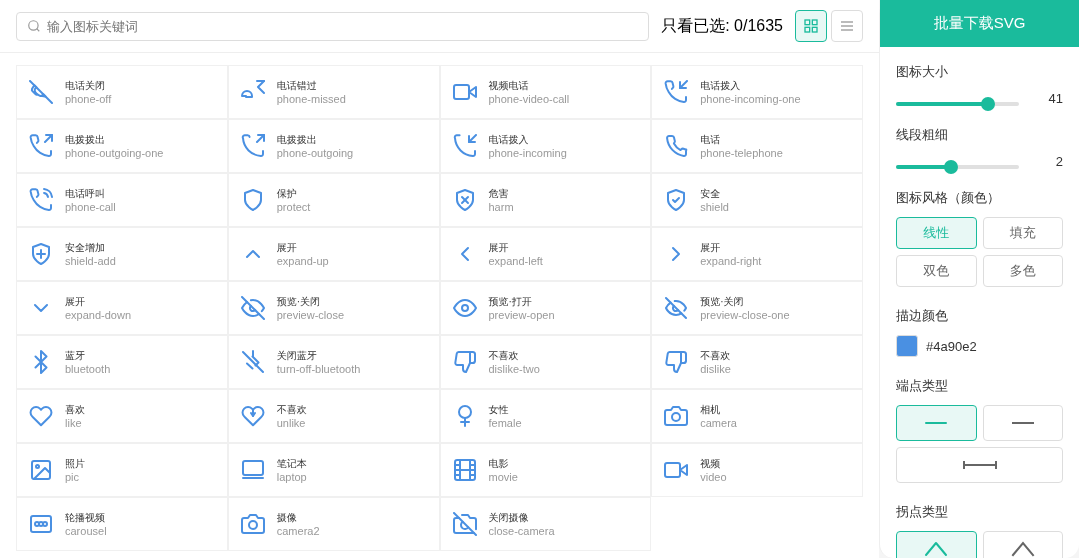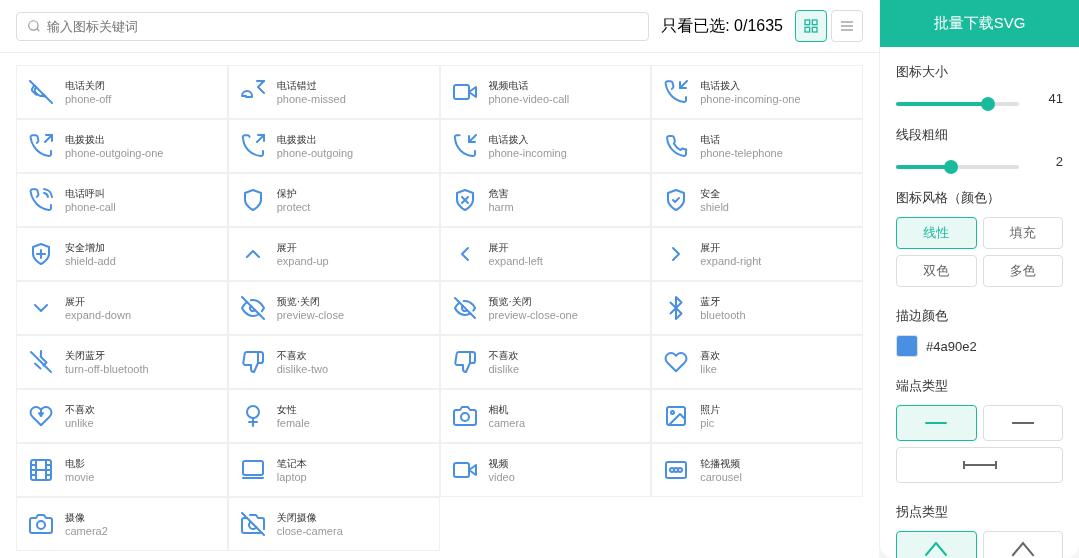--- a/index.html
+++ b/index.html
@@ -312,20 +312,33 @@
     </div>
     <div class="icon-info">
       <span class="icon-name-zh">预览·关闭</span>
       <span class="icon-name-en">preview-close</span>
     </div>
 
   </div>
         <div class="icon-cell">
     <div class="icon-img">
       <svg viewBox="0 0 24 24">
+              <path d="M1 12s4-8 11-8 11 8 11 8-4 8-11 8-11-8-11-8z"></path>
+              <circle cx="12" cy="12" r="3"></circle>
+            </svg>
+    </div>
+    <div class="icon-info">
+      <span class="icon-name-zh">预览·打开</span>
+      <span class="icon-name-en">preview-open</span>
+    </div>
+
+  </div>
+        <div class="icon-cell">
+    <div class="icon-img">
+      <svg viewBox="0 0 24 24">
               <path d="M9.88 9.88a3 3 0 1 0 4.24 4.24"></path>
               <path d="M10.73 5.08A10.43 10.43 0 0 1 12 5c7 0 10 7 10 7a13.16 13.16 0 0 1-1.67 2.68"></path>
               <path d="M6.61 6.61A13.526 13.526 0 0 0 2 12s3 7 10 7a9.74 9.74 0 0 0 5.39-1.61"></path>
               <line x1="2" y1="2" x2="22" y2="22"></line>
             </svg>
     </div>
     <div class="icon-info">
       <span class="icon-name-zh">预览·关闭</span>
       <span class="icon-name-en">preview-close-one</span>
     </div>
@@ -437,20 +450,33 @@
     <div class="icon-img">
       <svg viewBox="0 0 24 24">
               <rect x="3" y="3" width="18" height="18" rx="2"></rect>
               <circle cx="8.5" cy="8.5" r="1.5"></circle>
               <polyline points="21 15 16 10 5 21"></polyline>
             </svg>
     </div>
     <div class="icon-info">
       <span class="icon-name-zh">照片</span>
       <span class="icon-name-en">pic</span>
+    </div>
+
+  </div>
+        <div class="icon-cell">
+    <div class="icon-img">
+      <svg viewBox="0 0 24 24">
+              <rect x="2" y="3" width="20" height="14" rx="2"></rect>
+              <line x1="2" y1="20" x2="22" y2="20"></line>
+            </svg>
+    </div>
+    <div class="icon-info">
+      <span class="icon-name-zh">笔记本</span>
+      <span class="icon-name-en">laptop</span>
     </div>
 
   </div>
         <div class="icon-cell">
     <div class="icon-img">
       <svg viewBox="0 0 24 24">
               <rect x="2" y="2" width="20" height="20" rx="2.18" ry="2.18"></rect>
               <line x1="7" y1="2" x2="7" y2="22"></line>
               <line x1="17" y1="2" x2="17" y2="22"></line>
               <line x1="2" y1="12" x2="22" y2="12"></line>
@@ -462,33 +488,20 @@
     </div>
     <div class="icon-info">
       <span class="icon-name-zh">电影</span>
       <span class="icon-name-en">movie</span>
     </div>
 
   </div>
         <div class="icon-cell">
     <div class="icon-img">
       <svg viewBox="0 0 24 24">
-              <rect x="2" y="3" width="20" height="14" rx="2"></rect>
-              <line x1="2" y1="20" x2="22" y2="20"></line>
-            </svg>
-    </div>
-    <div class="icon-info">
-      <span class="icon-name-zh">笔记本</span>
-      <span class="icon-name-en">laptop</span>
-    </div>
-
-  </div>
-        <div class="icon-cell">
-    <div class="icon-img">
-      <svg viewBox="0 0 24 24">
               <polygon points="23 7 16 12 23 17 23 7"></polygon>
               <rect x="1" y="5" width="15" height="14" rx="2"></rect>
             </svg>
     </div>
     <div class="icon-info">
       <span class="icon-name-zh">视频</span>
       <span class="icon-name-en">video</span>
     </div>
 
   </div>

